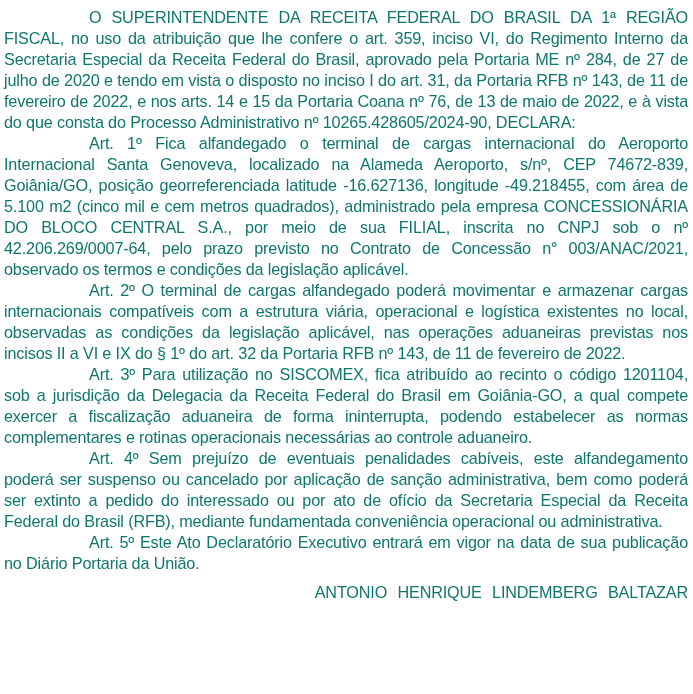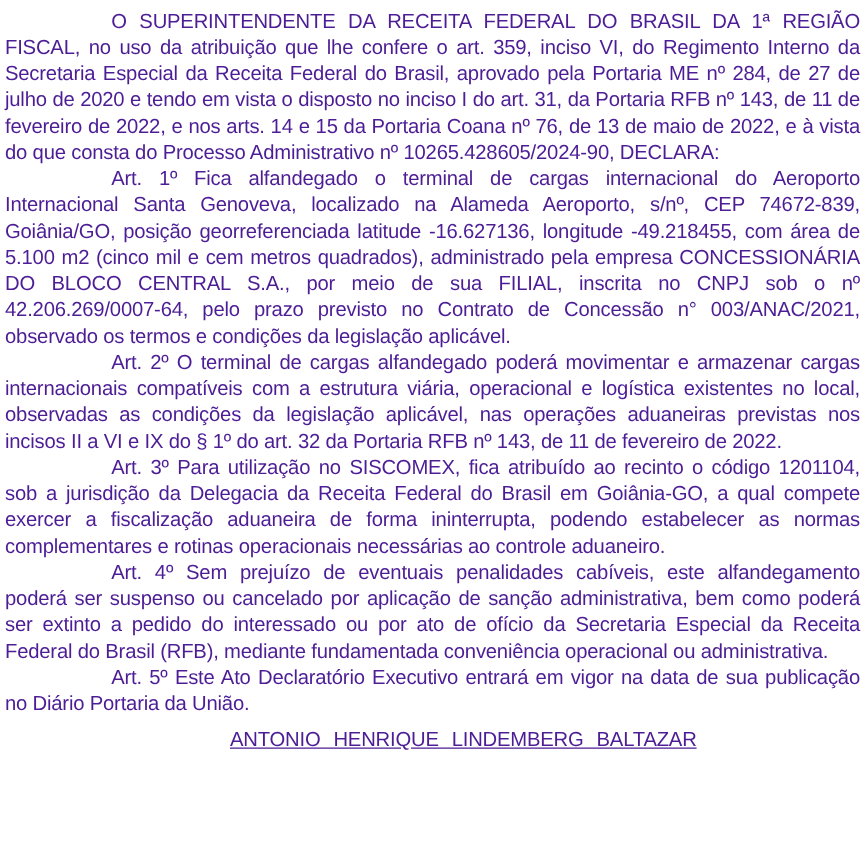--- a/index.html
+++ b/index.html
@@ -13,37 +13,36 @@
     overflow: hidden;
   }
   .page {
     box-sizing: border-box;
     width: 693px;
     height: 506px;
     padding: 7px 5px 0 4px;
     font-family: "Liberation Sans", sans-serif;
     font-size: 16.2px;
     line-height: 21px;
-    color: #4c1d95;
+    color: #0f766e;
     letter-spacing: -0.15px;
   }
   .para {
     margin: 0;
     text-align: justify;
     text-indent: 85px;
     hyphens: none;
     -webkit-hyphens: none;
   }
   .signature {
     margin-top: 8px;
     margin-left: 180px;
-    text-align: left;
+    text-align: right;
     word-spacing: 6px;
     white-space: nowrap;
-    text-decoration: underline;
   }
 </style>
 </head>
 <body>
 
 <div class="page">
   <p class="para">O SUPERINTENDENTE DA RECEITA FEDERAL DO BRASIL DA 1ª REGIÃO FISCAL, no uso da atribuição que lhe confere o art. 359, inciso VI, do Regimento Interno da Secretaria Especial da Receita Federal do Brasil, aprovado pela Portaria ME nº 284, de 27 de julho de 2020 e tendo em vista o disposto no inciso I do art. 31, da Portaria RFB nº 143, de 11 de fevereiro de 2022, e nos arts. 14 e 15 da Portaria Coana nº 76, de 13 de maio de 2022, e à vista do que consta do Processo Administrativo nº 10265.428605/2024-90, DECLARA:</p>
   <p class="para">Art. 1º Fica alfandegado o terminal de cargas internacional do Aeroporto Internacional Santa Genoveva, localizado na Alameda Aeroporto, s/nº, CEP 74672-839, Goiânia/GO, posição georreferenciada latitude -16.627136, longitude -49.218455, com área de 5.100 m2 (cinco mil e cem metros quadrados), administrado pela empresa CONCESSIONÁRIA DO BLOCO CENTRAL S.A., por meio de sua FILIAL, inscrita no CNPJ sob o nº 42.206.269/0007-64, pelo prazo previsto no Contrato de Concessão n° 003/ANAC/2021, observado os termos e condições da legislação aplicável.</p>
   <p class="para">Art. 2º O terminal de cargas alfandegado poderá movimentar e armazenar cargas internacionais compatíveis com a estrutura viária, operacional e logística existentes no local, observadas as condições da legislação aplicável, nas operações aduaneiras previstas nos incisos II a VI e IX do § 1º do art. 32 da Portaria RFB nº 143, de 11 de fevereiro de 2022.</p>
   <p class="para">Art. 3º Para utilização no SISCOMEX, fica atribuído ao recinto o código 1201104, sob a jurisdição da Delegacia da Receita Federal do Brasil em Goiânia-GO, a qual compete exercer a fiscalização aduaneira de forma ininterrupta, podendo estabelecer as normas complementares e rotinas operacionais necessárias ao controle aduaneiro.</p>

